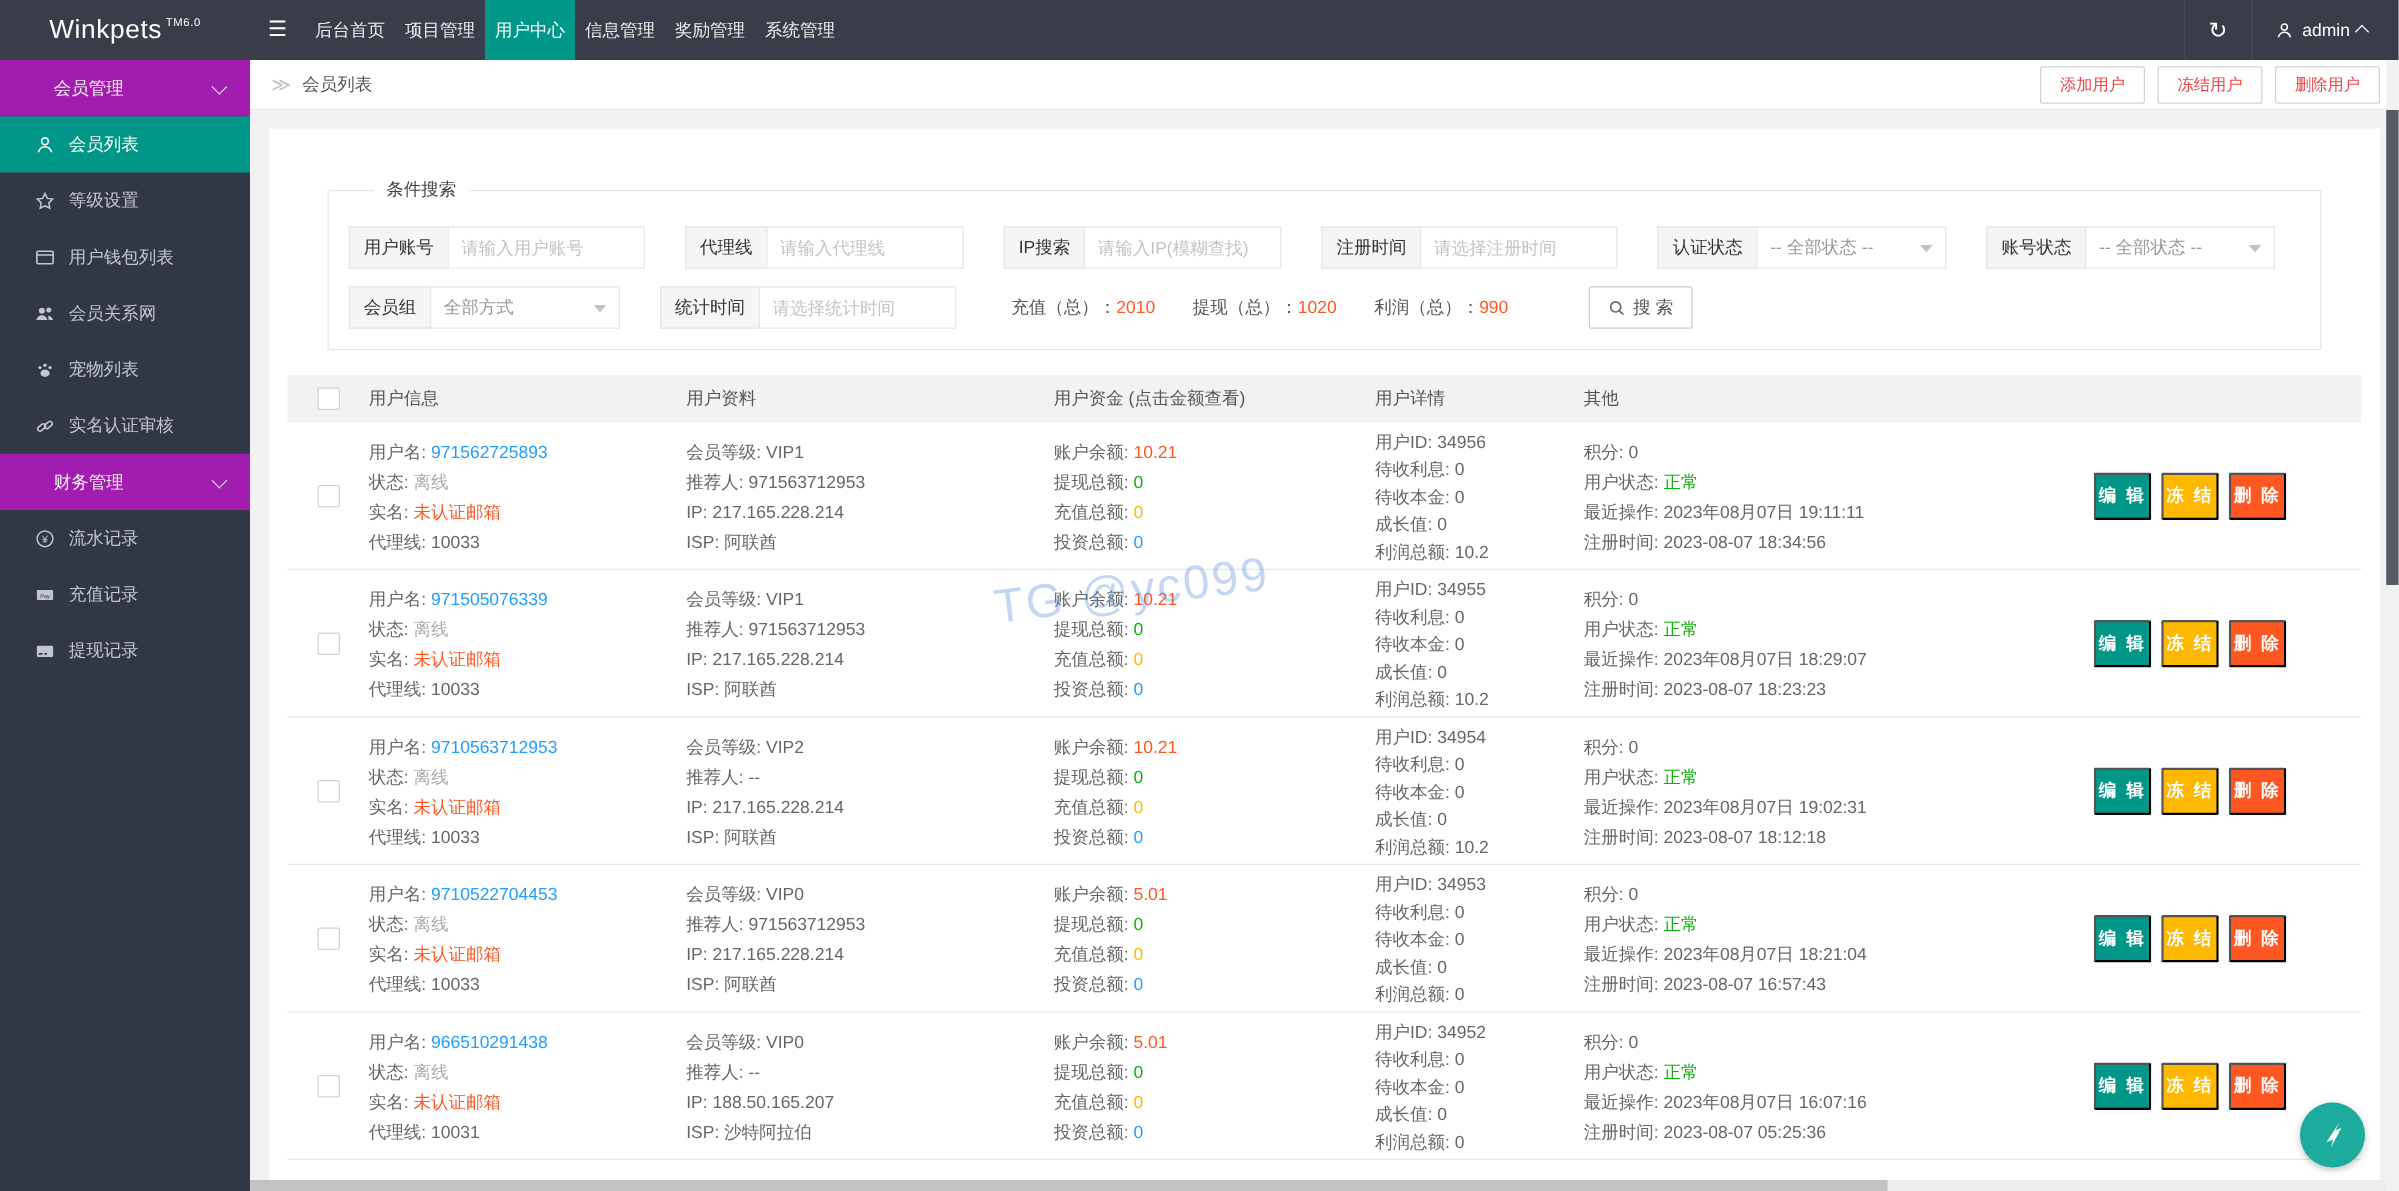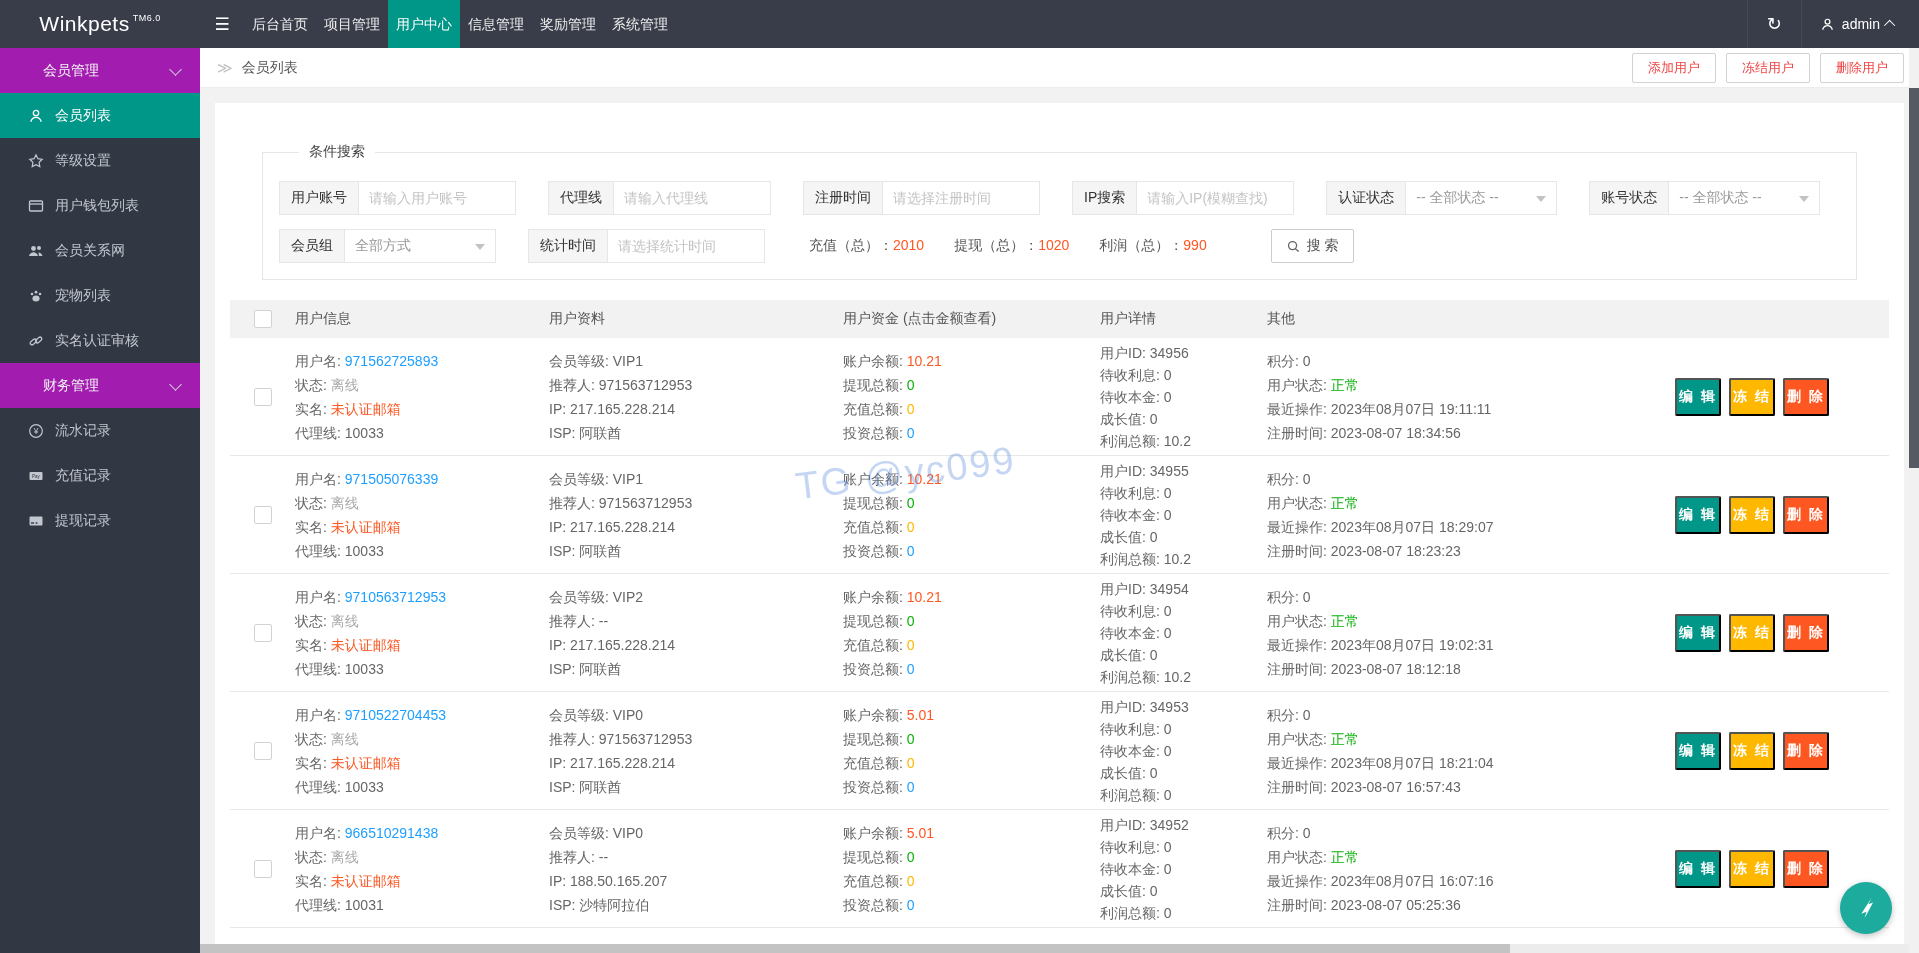--- a/index.html
+++ b/index.html
@@ -226,26 +226,26 @@
       <div class="frow" id="frow1">
           <div class="fgroup">
             <span class="flabel">用户账号</span>
             <input class="finput" placeholder="请输入用户账号" style="">
           </div>
           <div class="fgroup">
             <span class="flabel">代理线</span>
             <input class="finput" placeholder="请输入代理线" style="">
           </div>
           <div class="fgroup">
+            <span class="flabel">IP搜索</span>
+            <input class="finput" placeholder="请输入IP(模糊查找)" style="">
+          </div>
+          <div class="fgroup">
             <span class="flabel">注册时间</span>
             <input class="finput" placeholder="请选择注册时间" style="">
-          </div>
-          <div class="fgroup">
-            <span class="flabel">IP搜索</span>
-            <input class="finput" placeholder="请输入IP(模糊查找)" style="">
           </div>
           <div class="fgroup">
             <span class="flabel">认证状态</span>
             <div class="fselect">
               <span>-- 全部状态 --</span>
               <span class="tri"></span>
             </div>
           </div>
           <div class="fgroup">
             <span class="flabel">账号状态</span>

